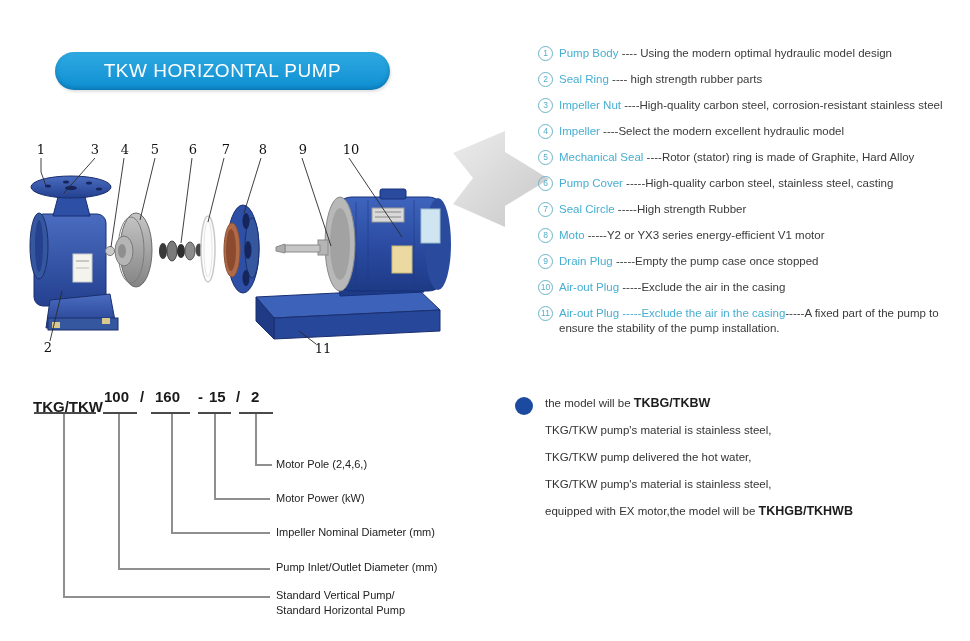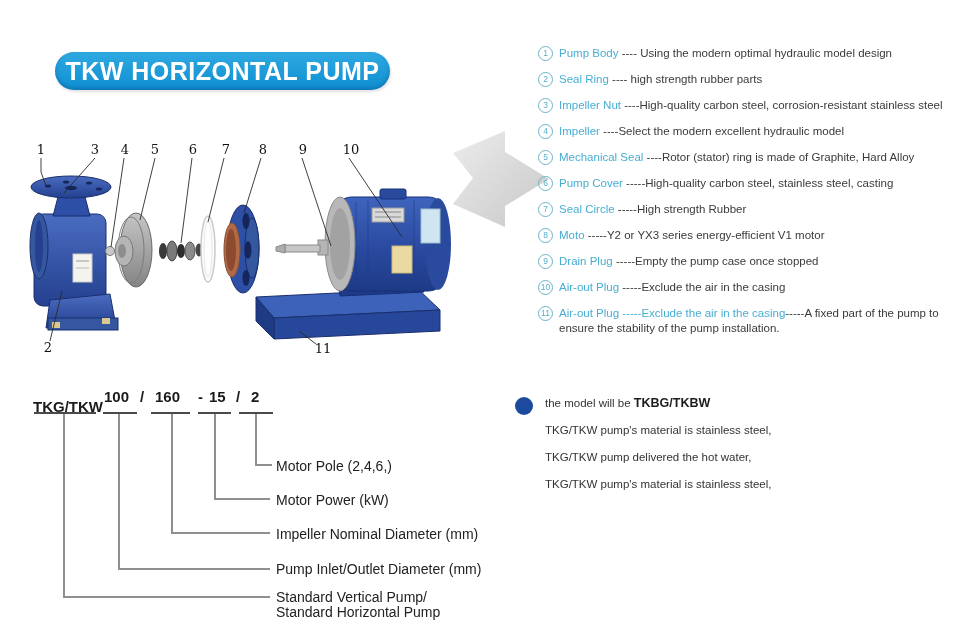--- a/index.html
+++ b/index.html
@@ -5,36 +5,36 @@
   html,body{margin:0;padding:0;}
   body{width:970px;height:641px;background:#ffffff;position:relative;overflow:hidden;
        font-family:"Liberation Sans","DejaVu Sans",sans-serif;color:#3a3a3a;}
   .abs{position:absolute;}
 
   
   .title-banner{left:55px;top:52px;width:335px;height:38px;border-radius:20px;
     background:linear-gradient(#2fa9e1,#0e8fd2);
     box-shadow:inset 0 -2px 4px rgba(0,40,80,.25), 1px 2px 3px rgba(0,0,0,.12);
     display:flex;align-items:center;justify-content:center;}
-  .title-banner span{color:#fff;font-weight:bold;font-size:25px;letter-spacing:.5px;}
+  .title-banner span{color:#fff;font-weight:normal;font-size:19px;letter-spacing:.5px;}
 
   
   .parts-list{left:538px;top:46px;width:425px;}
   .pl-item{position:relative;padding-left:21px;font-size:11.5px;line-height:15px;margin-bottom:11px;}
   .circ{position:absolute;left:0;top:0;width:13px;height:13px;border:1px solid #6db4c8;border-radius:50%;
         color:#55aec9;font-size:8.5px;display:flex;align-items:center;justify-content:center;}
   .pl-name{color:#47aed2;}
   .pl-desc{color:#3a3a3a;}
 
   
   .seg{position:absolute;font-size:15px;font-weight:bold;color:#1a1a1a;}
   .bar{position:absolute;height:2px;background:#4a4a4a;}
   .vline{position:absolute;width:2px;background:#8f8f8f;}
   .hline{position:absolute;height:2px;background:#8f8f8f;}
-  .tree-label{position:absolute;left:276px;font-size:14px;color:#222;}
+  .tree-label{position:absolute;left:276px;font-size:11px;color:#222;}
 
   
   .notes{left:545px;top:396px;width:410px;font-size:11.5px;color:#333;}
   .note-line{margin-bottom:13px;line-height:14px;}
   .note-line b{font-size:12.5px;color:#1d1d1d;}
   .note-line:nth-child(7){margin-bottom:4px;}
   .bullet{left:515px;top:397px;width:18px;height:18px;border-radius:50%;background:#1c4a9e;}
 </style>
 </head>
 <body>
@@ -255,13 +255,14 @@
   <span class="tree-label" style="top:589px;">Standard Vertical Pump/</span>
   <span class="tree-label" style="top:604px;">Standard Horizontal Pump</span>
 </div>
 
 <div class="abs bullet"></div>
 <div class="abs notes">
   <div class="note-line"><span>the model will be </span><b>TKBG/TKBW</b></div>
   <div class="note-line"><span>TKG/TKW pump's material is stainless steel,</span><b></b></div>
   <div class="note-line"><span>TKG/TKW pump delivered the hot water,</span><b></b></div>
   <div class="note-line"><span>TKG/TKW pump's material is stainless steel,</span><b></b></div>
+  <div class="note-line"><span>equipped with EX motor,the model will be </span><b>TKHGB/TKHWB</b></div>
 </div>
 
 </body></html>

